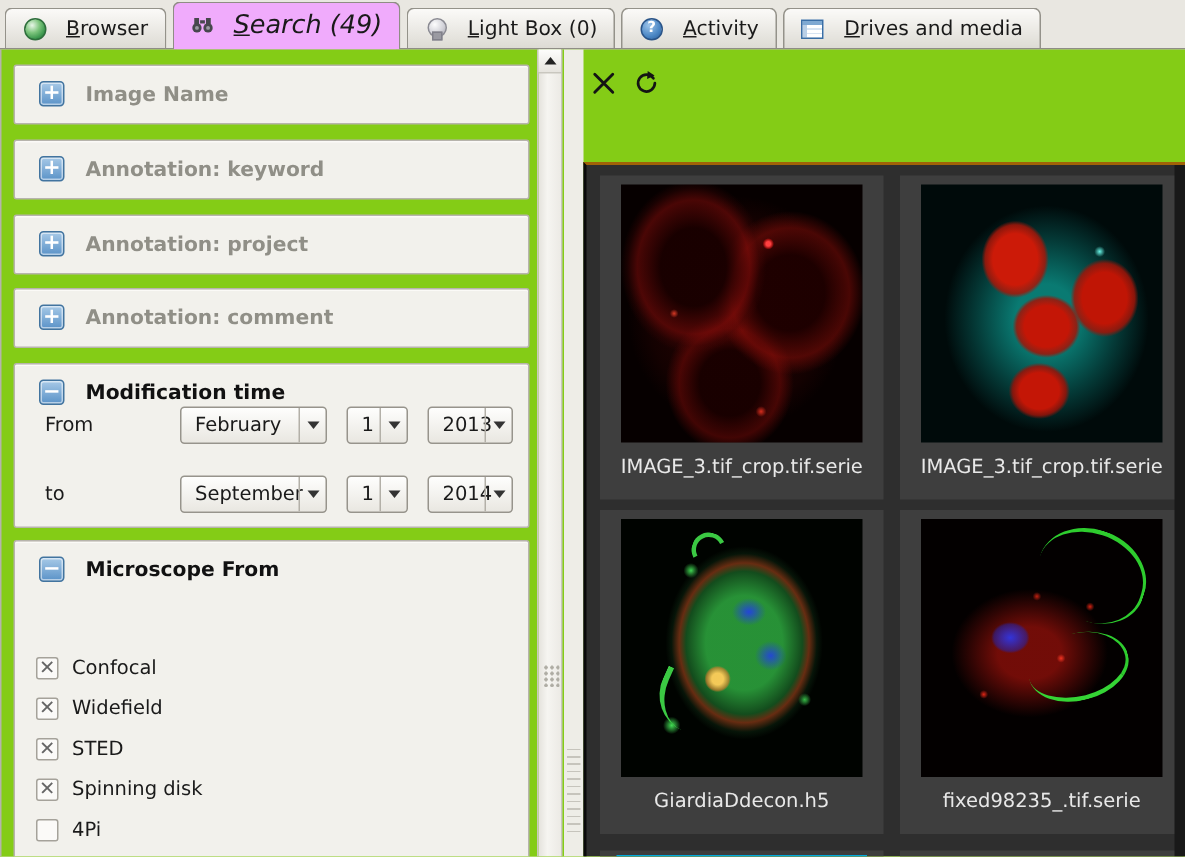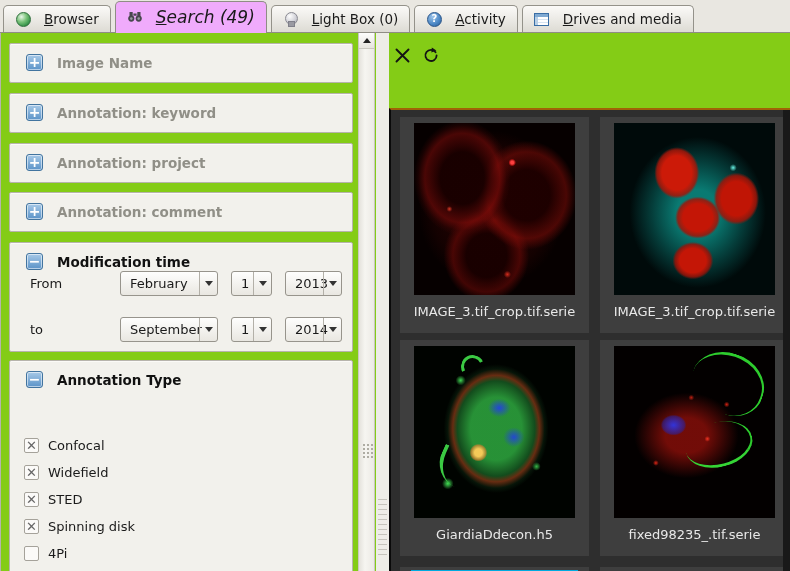--- a/index.html
+++ b/index.html
@@ -340,21 +340,21 @@
         <span class="combo year">
           <span class="combo-text">2014</span>
           <span class="combo-arrow"></span>
         </span>
       </div>
     </div>
 
     <div class="section sec-5 expanded">
       <div class="sec-head">
         <span class="expander minus"></span>
-        <span class="sec-title">Annotation Type</span>
+        <span class="sec-title">Microscope From</span>
       </div>
       <div class="check-list">
         <div class="check-row">
           <span class="box checked"></span>
           <span class="check-label">Confocal</span>
         </div>
         <div class="check-row">
           <span class="box checked"></span>
           <span class="check-label">Widefield</span>
         </div>

